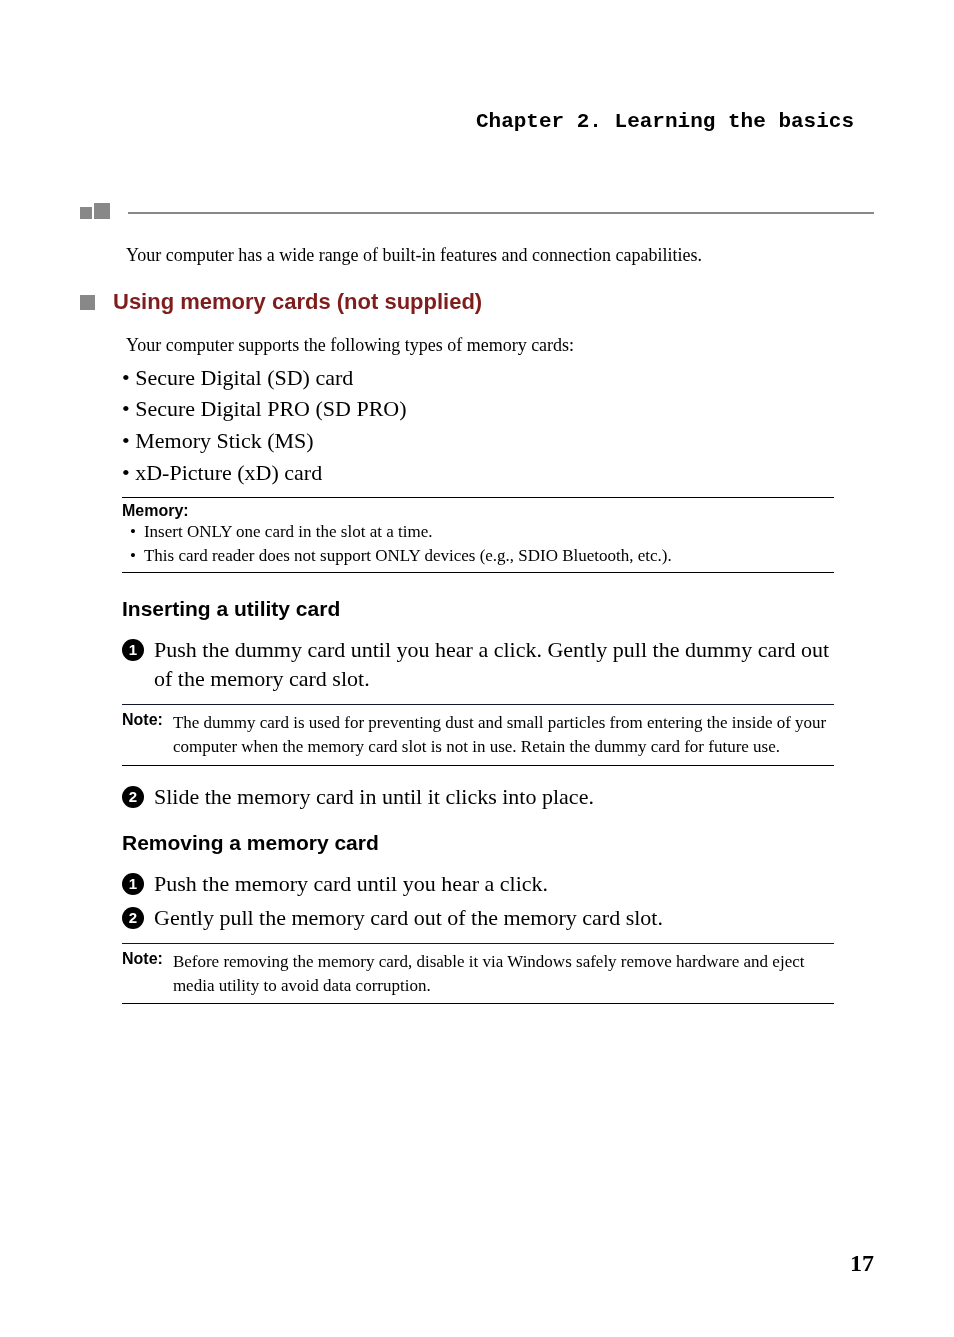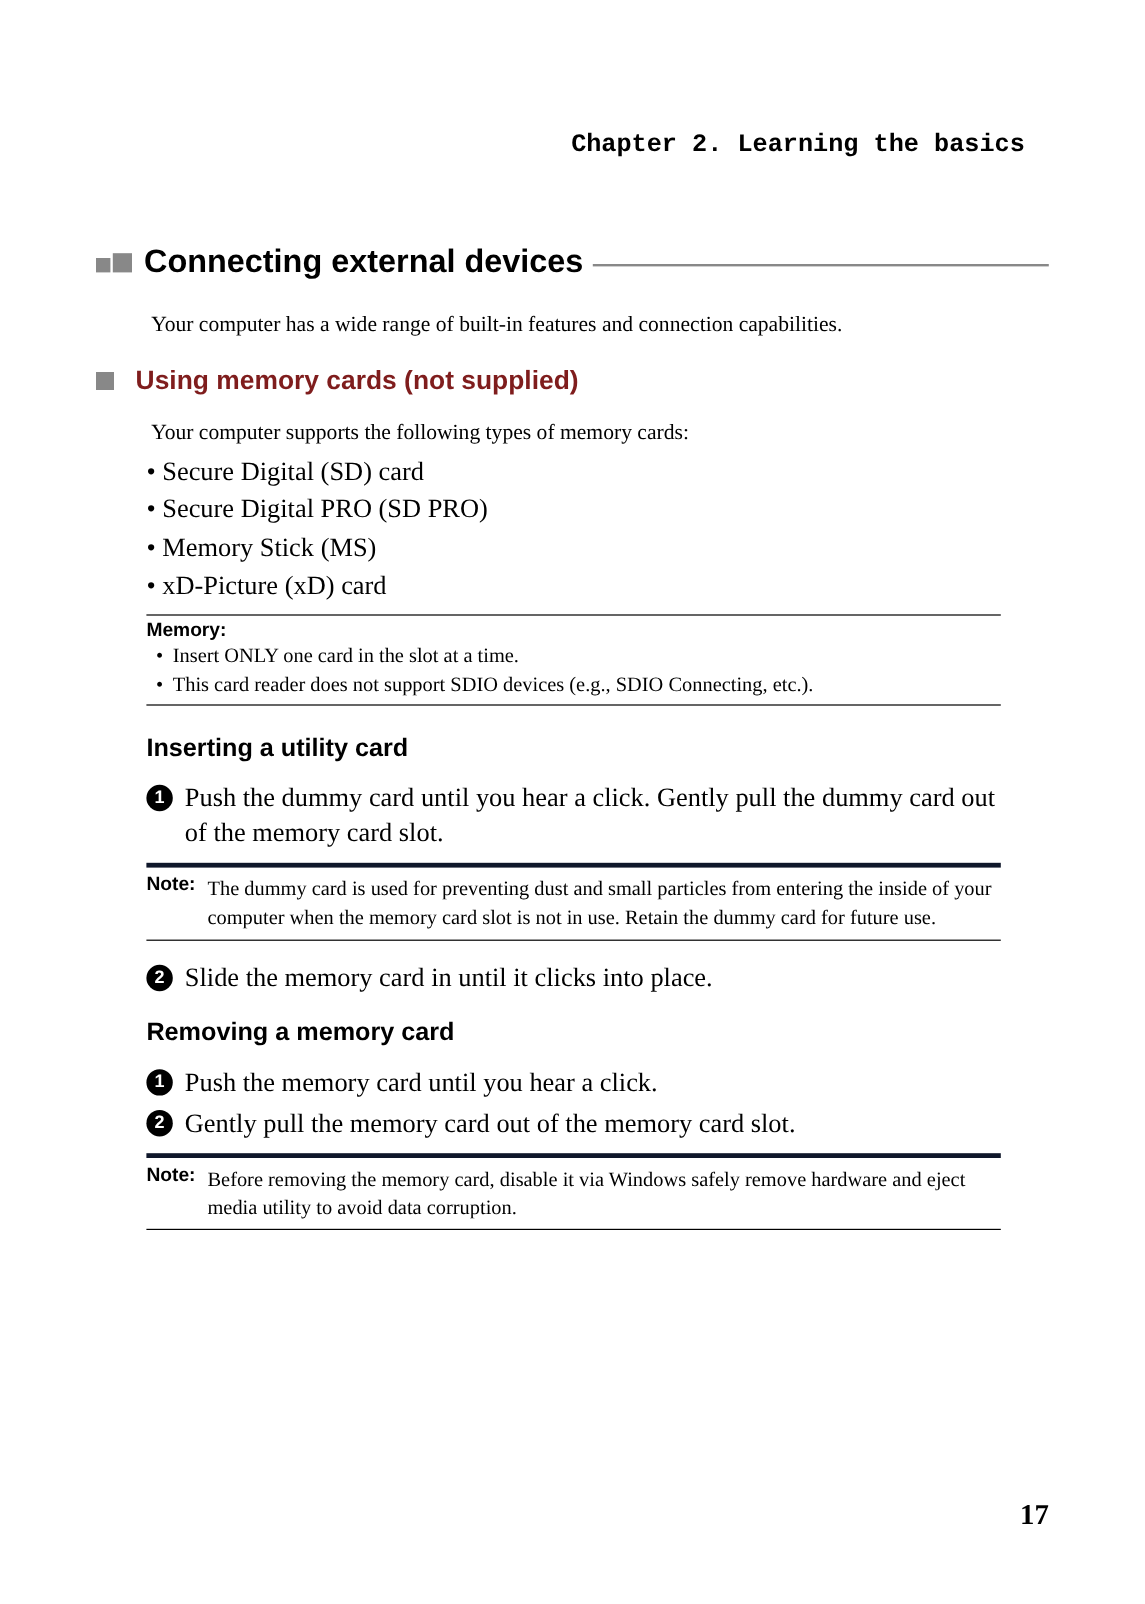--- a/index.html
+++ b/index.html
@@ -147,21 +147,21 @@
       display: inline-flex;
       align-items: center;
       justify-content: center;
       margin-right: 10px;
       flex-shrink: 0;
       margin-top: 4px;
     }
     .note-single {
       margin-left: 42px;
       margin-right: 40px;
-      border-top: 4px solid #0f172a;
+      border-top: 1px solid #0f172a;
       border-bottom: 1px solid #000;
       padding: 6px 0;
       margin-bottom: 16px;
       margin-top: 8px;
       display: flex;
     }
     .note-single .note-label {
       font-family: Arial, Helvetica, sans-serif;
       font-weight: bold;
       font-size: 16px;
@@ -187,21 +187,20 @@
 </head>
 <body>
 
 <div class="chapter-header">Chapter 2. Learning the basics</div>
 
 <div class="section-title-row">
   <span class="stacked-squares">
     <span class="sq-small"></span>
       <span class="sq-big"></span>
   </span>
-  <span class="section-title">Connecting external devices</span>
   <span class="title-rule"></span>
 </div>
 
 <p class="body-text">Your computer has a wide range of built-in features and connection capabilities.</p>
 
 <div class="subsection-row">
   <span class="gray-square"></span>
   <span class="subsection-title">Using memory cards (not supplied)</span>
 </div>
 
@@ -216,21 +215,21 @@
 
 <div class="notes-block">
   <div class="notes-label">Memory:</div>
   <ul>
     <li>
         <span class="nb-bullet">•</span>
         <span>Insert ONLY one card in the slot at a time.</span>
       </li>
     <li>
         <span class="nb-bullet">•</span>
-        <span>This card reader does not support SDIO devices (e.g., SDIO Connecting, etc.).</span>
+        <span>This card reader does not support ONLY devices (e.g., SDIO Bluetooth, etc.).</span>
       </li>
   </ul>
 </div>
 
 <div class="h3-title">Inserting a utility card</div>
 
 <div class="numbered-list">
   <div class="numbered-item">
     <span class="num-circle">1</span>
     <span>Push the dummy card until you hear a click. Gently pull the dummy card out of the memory card slot.</span>

